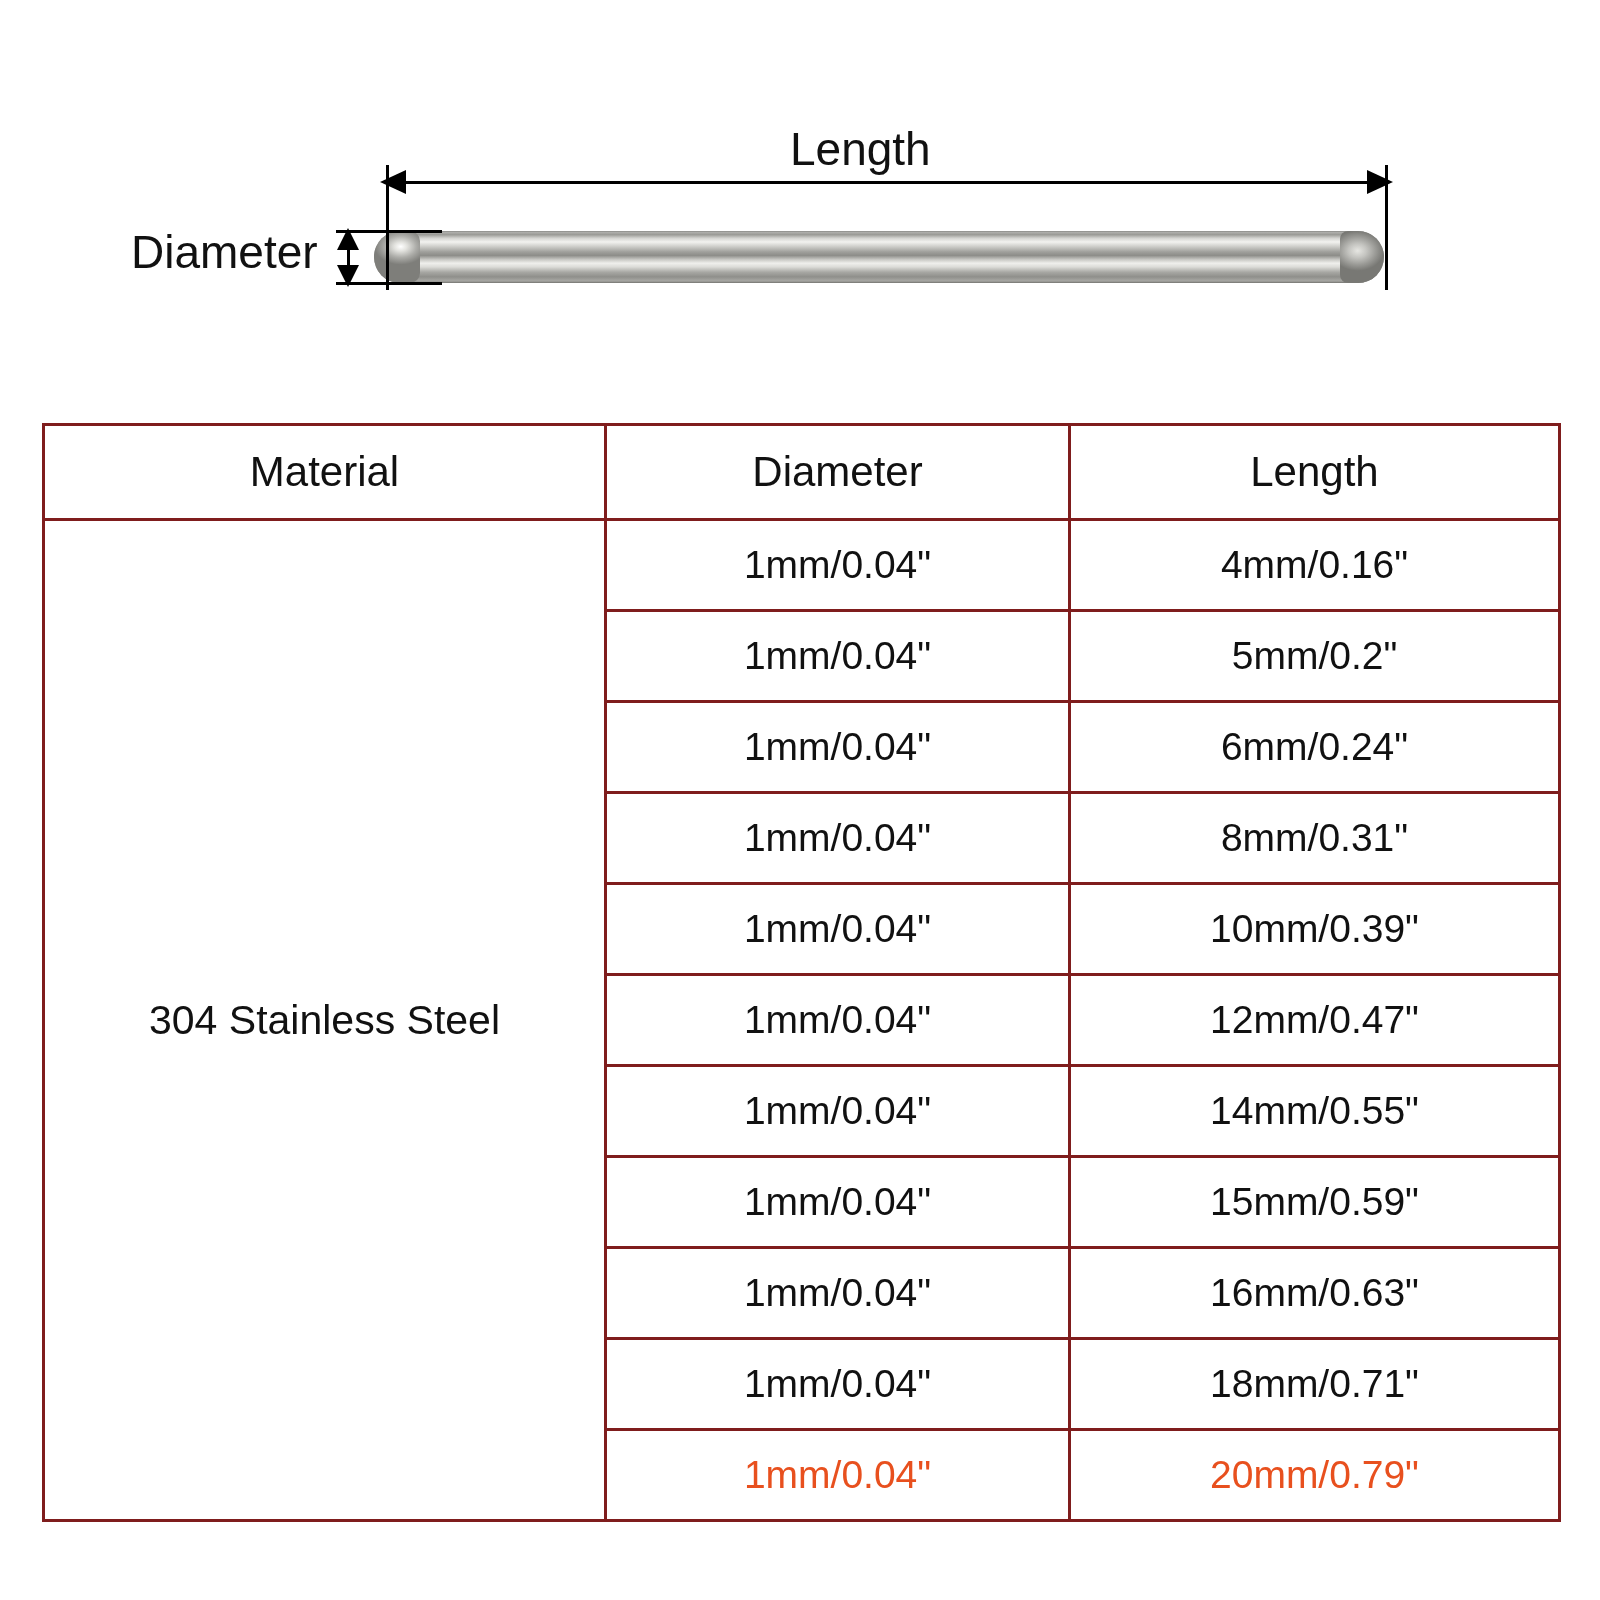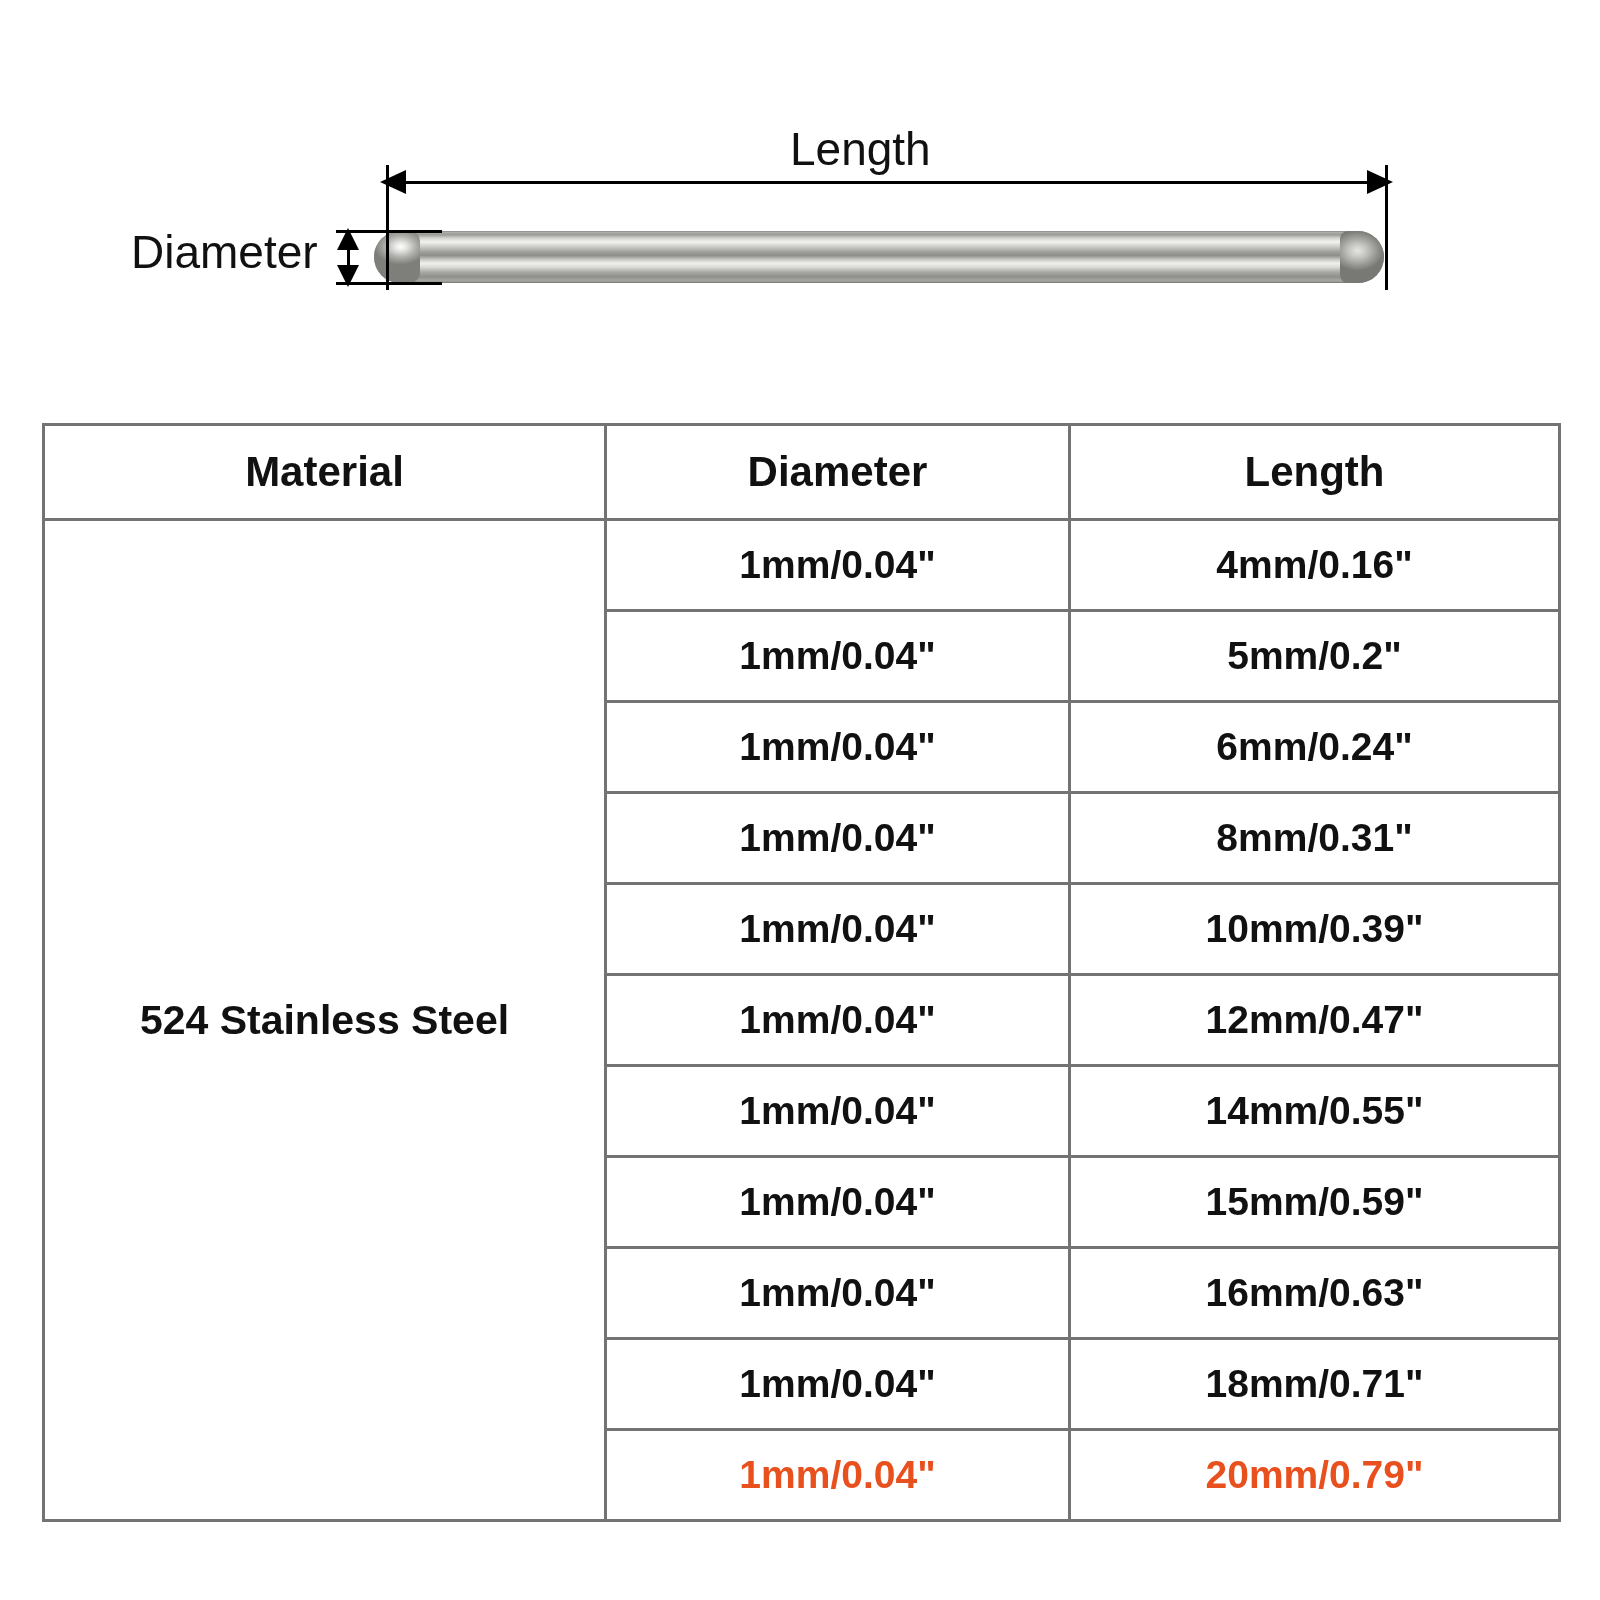--- a/index.html
+++ b/index.html
@@ -179,24 +179,24 @@
     border-collapse: collapse;
     table-layout: fixed;
     font-family: "Liberation Sans", sans-serif;
   }
   #spec-table col.c-material { width: 562px; }
   #spec-table col.c-diameter { width: 464px; }
   #spec-table col.c-length   { width: 490px; }
 
   #spec-table th,
   #spec-table td {
-    border: 3px solid #737373;
+    border: 3px solid #7f1d1d;
     text-align: center;
     vertical-align: middle;
-    font-weight: bold;
+    font-weight: normal;
     padding: 0;
   }
   #spec-table thead th {
     height: 92px;
     font-size: 42px;
     color: #111111;
   }
   #spec-table tbody td {
     height: 88px;
     font-size: 39px;
@@ -243,21 +243,21 @@
   </colgroup>
   <thead>
     <tr>
       <th>Material</th>
       <th>Diameter</th>
       <th>Length</th>
     </tr>
   </thead>
   <tbody id="spec-body">
       <tr>
-        <td class="material-cell" rowspan="11">524 Stainless Steel</td>
+        <td class="material-cell" rowspan="11">304 Stainless Steel</td>
         <td>1mm/0.04"</td>
         <td>4mm/0.16"</td>
       </tr>
       <tr>
         <td>1mm/0.04"</td>
         <td>5mm/0.2"</td>
       </tr>
       <tr>
         <td>1mm/0.04"</td>
         <td>6mm/0.24"</td>

